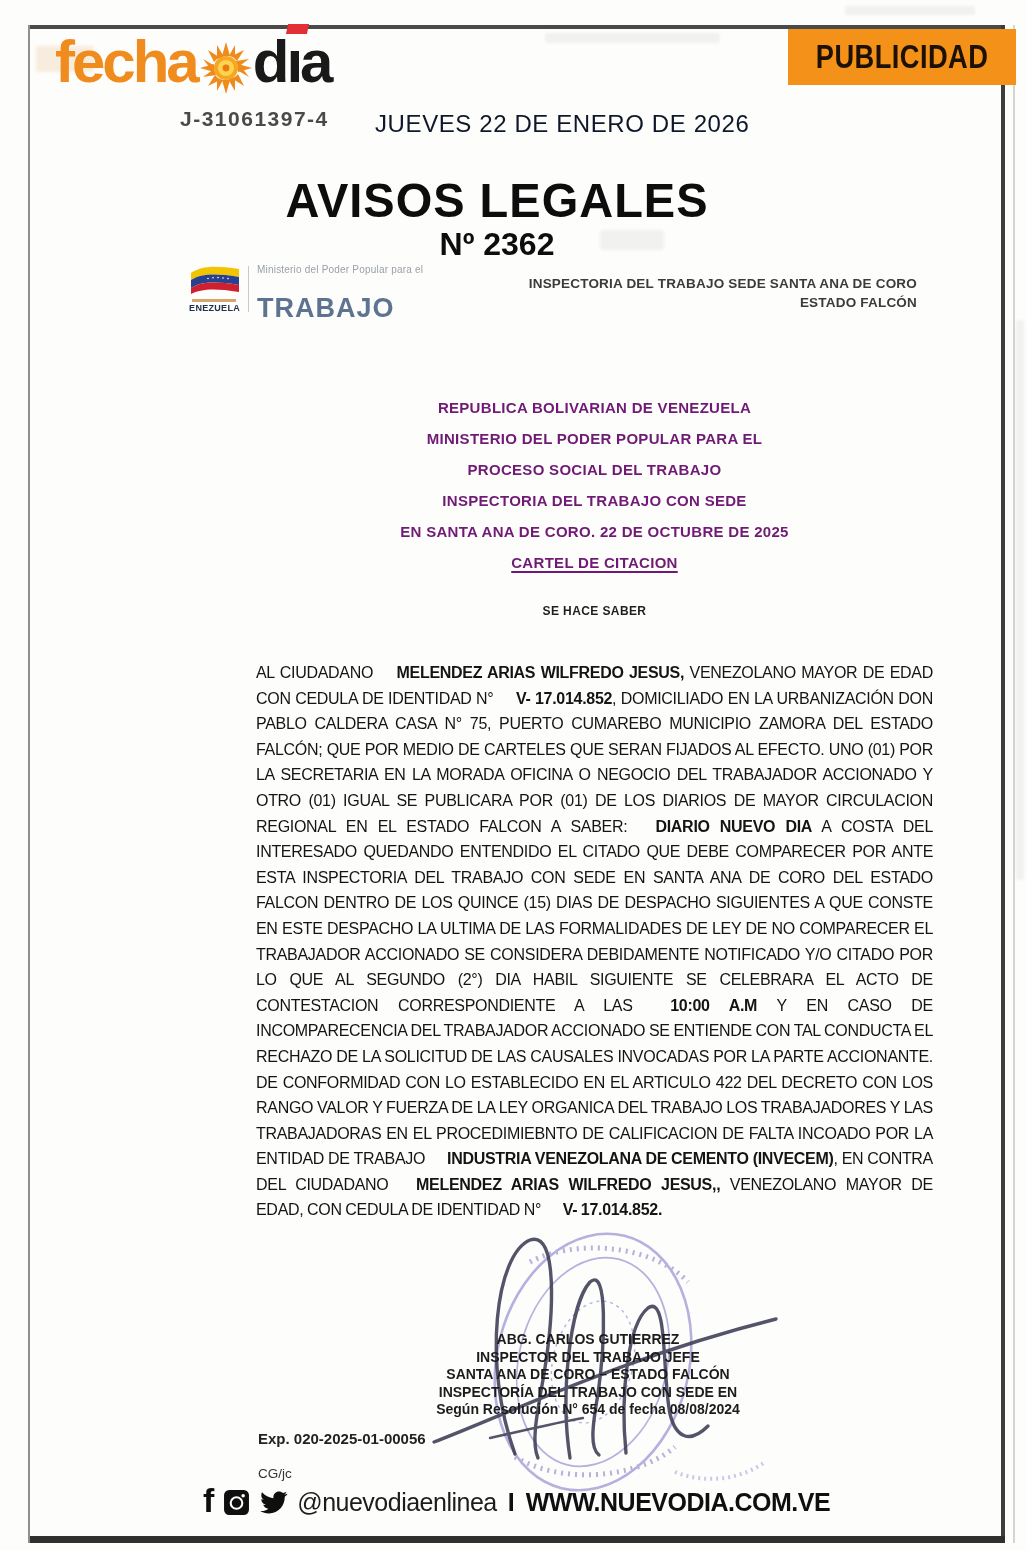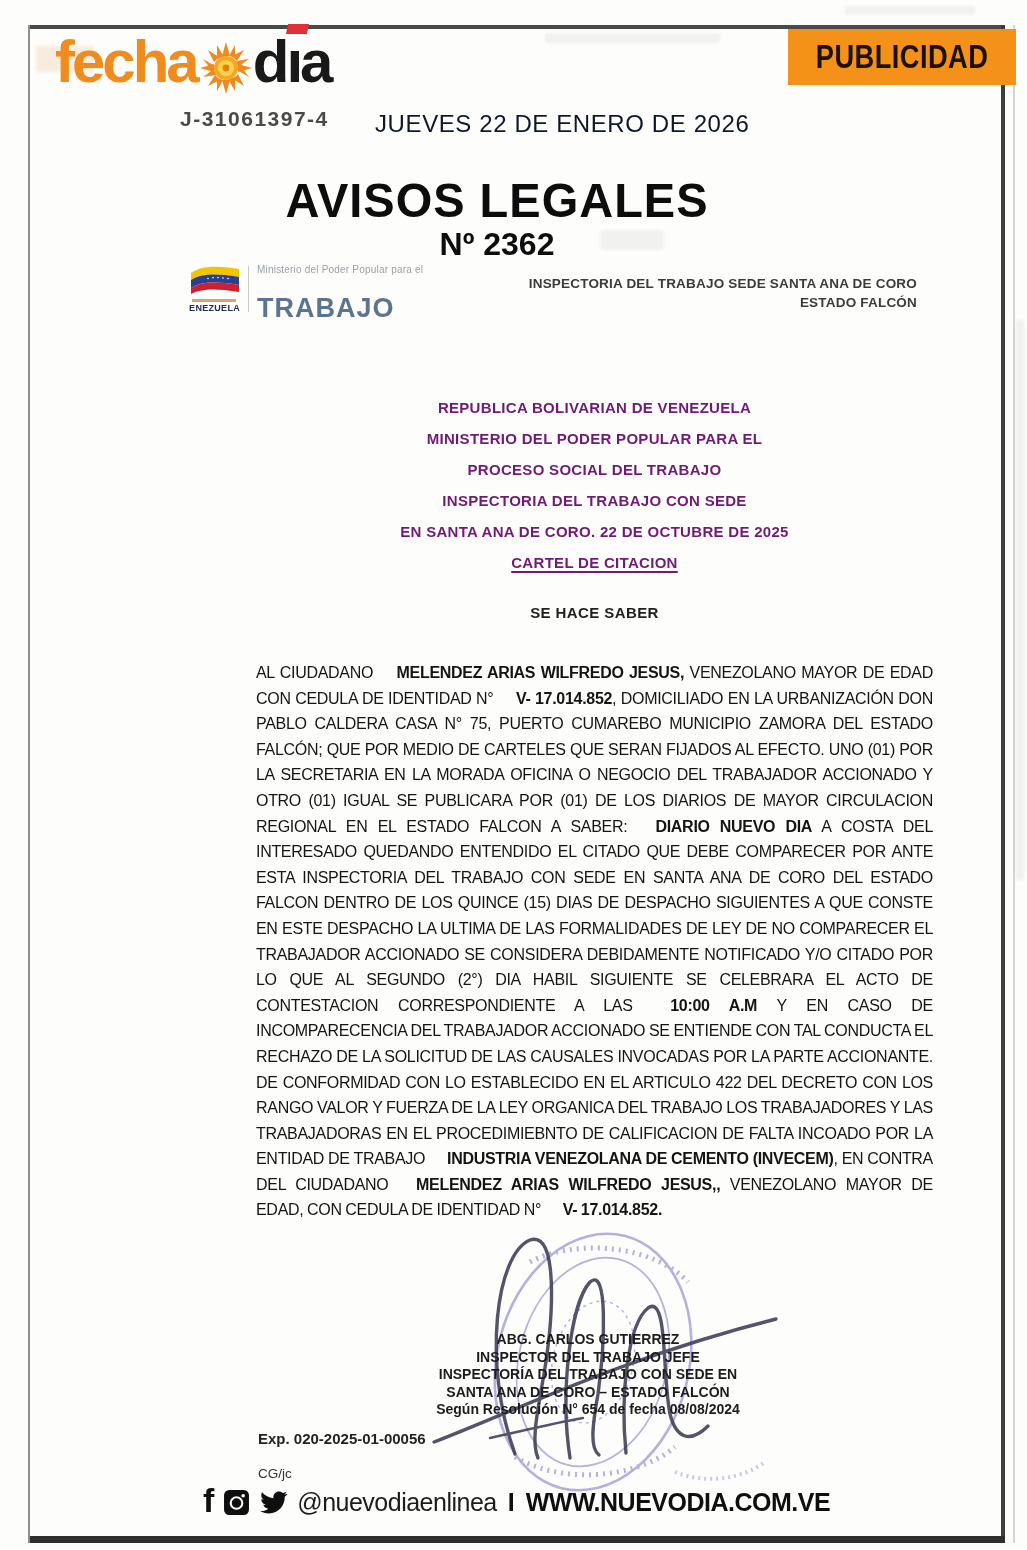--- a/index.html
+++ b/index.html
@@ -44,21 +44,21 @@
   .flag-caption { font-size:9px; font-weight:800; color:#22324e; letter-spacing:0.3px; margin-top:1px; }
   .ministry-divider { width:1px; height:46px; background:#c9c9c9; margin:2px 8px 0 8px; }
   .ministry-small { font-size:10px; color:#9aa0a6; letter-spacing:0.2px; }
   .ministry-name { font-size:27px; font-weight:800; letter-spacing:1px; color:#5d7390; margin-top:18px; }
 
   .office { right:110px; top:274px; text-align:right; font-size:13.5px; font-weight:800; color:#3b3b3b; line-height:19px; letter-spacing:0.2px;margin-left:23px; }
 
   
   .headings { left:256px; top:392px; width:677px; text-align:center; font-size:15px; font-weight:800; color:#701a75; line-height:31px; letter-spacing:0.3px; }
   .cartel { text-decoration:underline; text-underline-offset:3px; text-decoration-thickness:2px; }
-  .se-hace-saber { left:256px; top:604px; width:677px; text-align:center; font-size:15px; font-weight:800; letter-spacing:0.4px; color:#1f1f1f; }
+  .se-hace-saber { left:256px; top:604px; width:677px; text-align:center; font-size:12px; font-weight:800; letter-spacing:0.4px; color:#1f1f1f; }
 
   
   .body-text { left:256px; top:660px; width:677px; font-size:16px; line-height:25.6px;
                text-align:justify; color:#141414; letter-spacing:-0.3px; word-spacing:-0.5px; }
   .body-text span.b { font-weight:800;margin-left:18px; }
 
   
   .sig-graphic { left:420px; top:1222px; width:380px; height:285px; pointer-events:none; }
   .sig-block { left:388px; top:1331px; width:400px; text-align:center; font-size:14px; font-weight:800; line-height:17.6px; color:#1c1c1c; }
 
@@ -190,22 +190,22 @@
     <path d="M150 236 C140 172, 150 82, 170 60 C188 44, 185 122, 178 172 C172 206, 170 226, 179 233"></path>
     <path d="M206 231 C200 172, 208 102, 228 86 C248 72, 242 152, 250 192 C256 216, 270 222, 288 204"></path>
     <path d="M14 220 C92 190, 205 135, 356 97"></path>
     <path d="M70 216 C102 209, 134 201, 163 196" stroke-width="2.4"></path>
   </g>
 </svg>
 
 <div class="abs sig-block">
   <div>ABG. CARLOS GUTIERREZ</div>
   <div>INSPECTOR DEL TRABAJO JEFE</div>
+  <div>SANTA ANA DE CORO – ESTADO FALCÓN</div>
   <div>INSPECTORÍA DEL TRABAJO CON SEDE EN</div>
-  <div>SANTA ANA DE CORO – ESTADO FALCÓN</div>
   <div>Según Resolución N° 654 de fecha 08/08/2024</div>
 </div>
 
 <div class="abs doc-ref">
   <div class="exp">Exp. 020-2025-01-00056</div>
   <div class="initials">CG/jc</div>
 </div>
 
 <div class="abs footer-bar">
   <span class="footer-icon fb-glyph">f</span>

